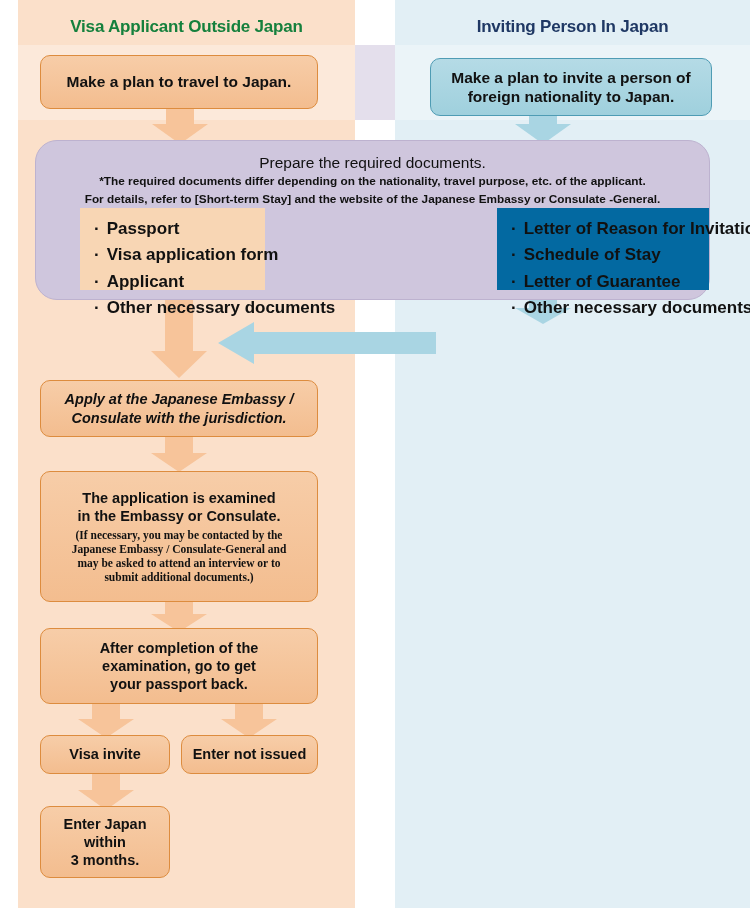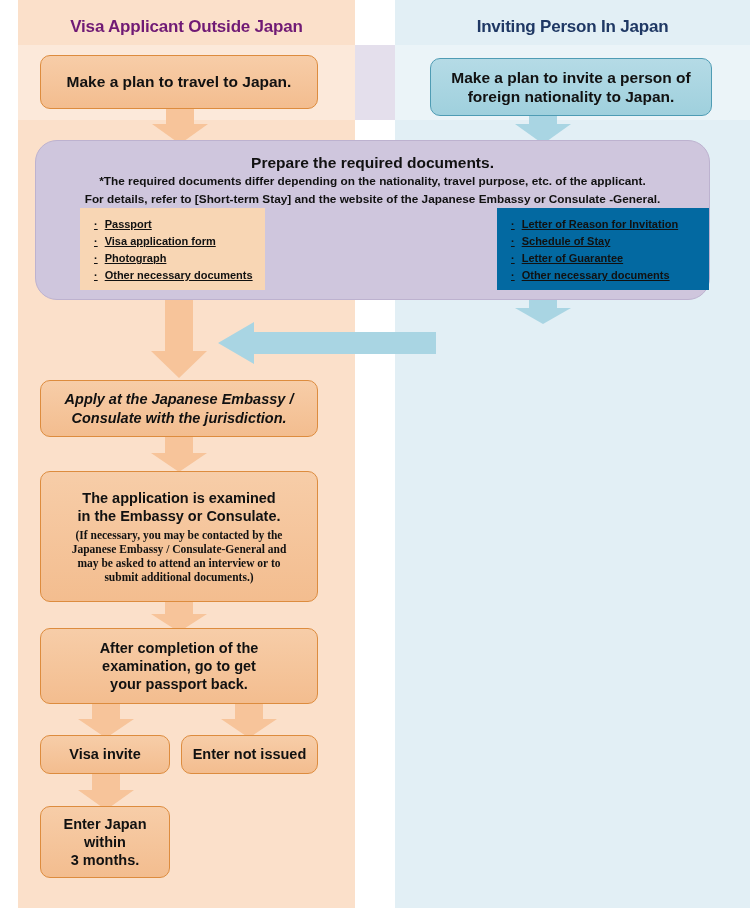--- a/index.html
+++ b/index.html
@@ -58,21 +58,21 @@
     position: absolute;
     text-align: center;
     font-weight: bold;
     font-size: 17px;
     letter-spacing: -0.2px;
   }
   .col-title.left {
     left: 18px;
     top: 17px;
     width: 337px;
-    color: #701a75;
+    color: #15803d;
   }
   .col-title.right {
     left: 395px;
     top: 17px;
     width: 355px;
     color: #1f3864;
   }
 
   
   .box {
@@ -102,26 +102,25 @@
     border-radius: 22px;
     justify-content: flex-start;
     font-weight: normal;
   }
 
   
   .panel {
     position: absolute;
     box-sizing: border-box;
     padding: 8px 10px 2px 14px;
-    font-size: 11px;
+    font-size: 17px;
     font-weight: bold;
     line-height: 1.55;
     color: #111111;
     text-align: left;
-    text-decoration: underline;
   }
   .panel.orange { background: #f8d6b4; }
   .panel.blue   { background: #0369a1; margin-left: 32px; }
   .panel ul { margin: 0; padding: 0; list-style: none; }
   .panel li { white-space: nowrap; }
   .panel li::before {
     content: "\00B7";
     font-weight: bold;
     margin-right: 7px;
   }
@@ -133,21 +132,21 @@
   .arrow-left {
     position: absolute;
   }
 
   
   .t-lg   { font-size: 15.5px; }
   .t-md   { font-size: 14.5px; }
   .t-xs   { font-size: 11.5px; line-height: 1.22; font-family: Liberation Serif, serif; }
   .purple-title {
     font-size: 15.5px;
-    font-weight: bold;
+    font-weight: normal;
     margin-top: 12px;
     width: 100%;
     text-align: center;
   }
   .purple-note {
     font-size: 11.8px;
     font-weight: bold;
     width: 100%;
     text-align: center;
     line-height: 1.35;
@@ -219,21 +218,21 @@
   <div class="box purple" style="left:35px; top:140px; width:675px; height:160px;">
     <div class="purple-title">Prepare the required documents.</div>
     <div class="purple-note">*The required documents differ depending on the nationality, travel purpose, etc. of the applicant.</div>
     <div class="purple-note">For details, refer to [Short-term Stay] and the website of the Japanese Embassy or Consulate -General.</div>
   </div>
 
   <div class="panel orange" style="left:80px; top:208px; width:185px; height:82px;">
     <ul>
       <li>Passport</li>
       <li>Visa application form</li>
-      <li>Photograph</li>
+      <li>Applicant</li>
       <li>Other necessary documents</li>
     </ul>
   </div>
 
   <div class="panel blue" style="left:465px; top:208px; width:212px; height:82px;">
     <ul>
       <li>Letter of Reason for Invitation</li>
       <li>Schedule of Stay</li>
       <li>Letter of Guarantee</li>
       <li>Other necessary documents</li>

